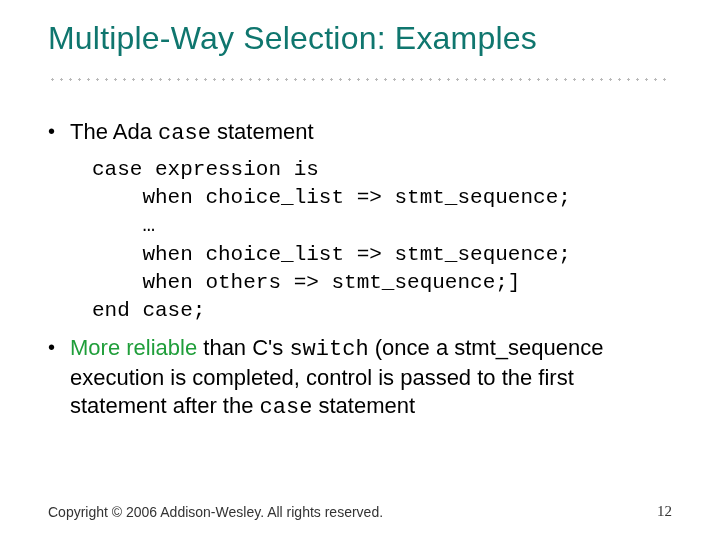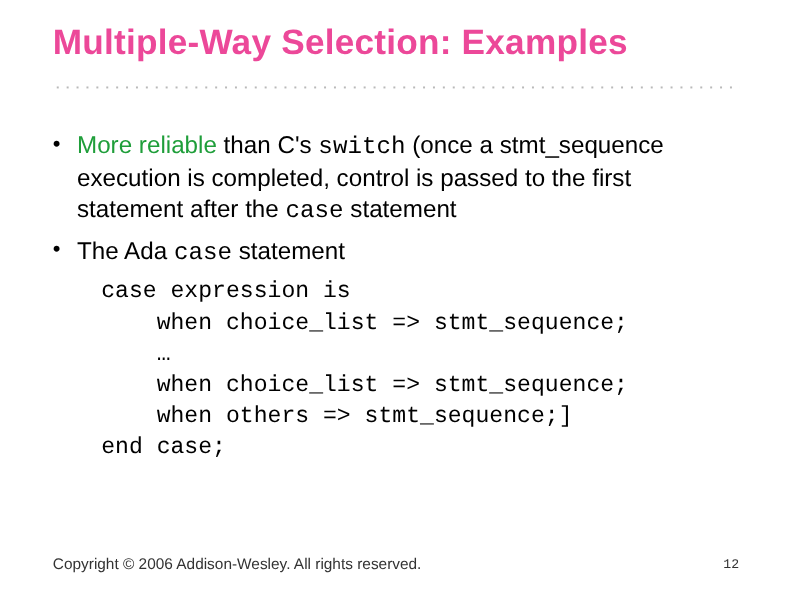--- a/index.html
+++ b/index.html
@@ -13,23 +13,23 @@
     overflow: hidden;
   }
   .slide {
     position: relative;
     width: 720px;
     height: 540px;
     box-sizing: border-box;
     padding: 22px 48px 0 48px;
   }
   .title {
-    color: #ec4899;
+    color: #0f766e;
     font-size: 32px;
-    font-weight: 700;
+    font-weight: 400;
     letter-spacing: 0.2px;
     margin: 0 0 14px 0;
     line-height: 1.05;
   }
   .dots {
     height: 20px;
     margin-bottom: 28px;
     
     background-image: radial-gradient(circle, #b9b9b9 1.2px, transparent 1.3px);
     background-size: 9px 9px;
@@ -73,50 +73,50 @@
     left: 48px;
     bottom: 20px;
     font-size: 14px;
     font-family: Arial, sans-serif;
     color: #333;
   }
   .pagenum {
     position: absolute;
     right: 48px;
     bottom: 20px;
-    font-size: 12px;
-    font-family: Liberation Mono, monospace;
+    font-size: 15px;
+    font-family: Liberation Serif, serif;
     color: #333;
   }
 </style>
 </head>
 <body>
 
 <div class="slide">
 
   <h1 class="title">Multiple-Way Selection: Examples</h1>
 
   <div class="dots"></div>
 
   <div class="body">
     <ul class="top">
 
       <li>
-        <span class="green">More reliable</span><span> than C's </span><span class="mono">switch</span><span> (once a stmt_sequence execution is completed, control is passed to the first statement after the </span><span class="mono">case</span><span> statement</span>
-      </li>
-
-      <li>
         <span>The Ada </span><span class="mono">case</span><span> statement</span>
 
         <div class="codeblock"><span>case expression is</span>
 <span>    when choice_list =&gt; stmt_sequence;</span>
 <span>    …</span>
 <span>    when choice_list =&gt; stmt_sequence;</span>
 <span>    when others =&gt; stmt_sequence;]</span>
 <span>end case;</span></div>
+      </li>
+
+      <li>
+        <span class="green">More reliable</span><span> than C's </span><span class="mono">switch</span><span> (once a stmt_sequence execution is completed, control is passed to the first statement after the </span><span class="mono">case</span><span> statement</span>
       </li>
 
     </ul>
   </div>
 
   <div class="footer">Copyright © 2006 Addison-Wesley. All rights reserved.</div>
   <div class="pagenum">12</div>
 
 </div>
 

